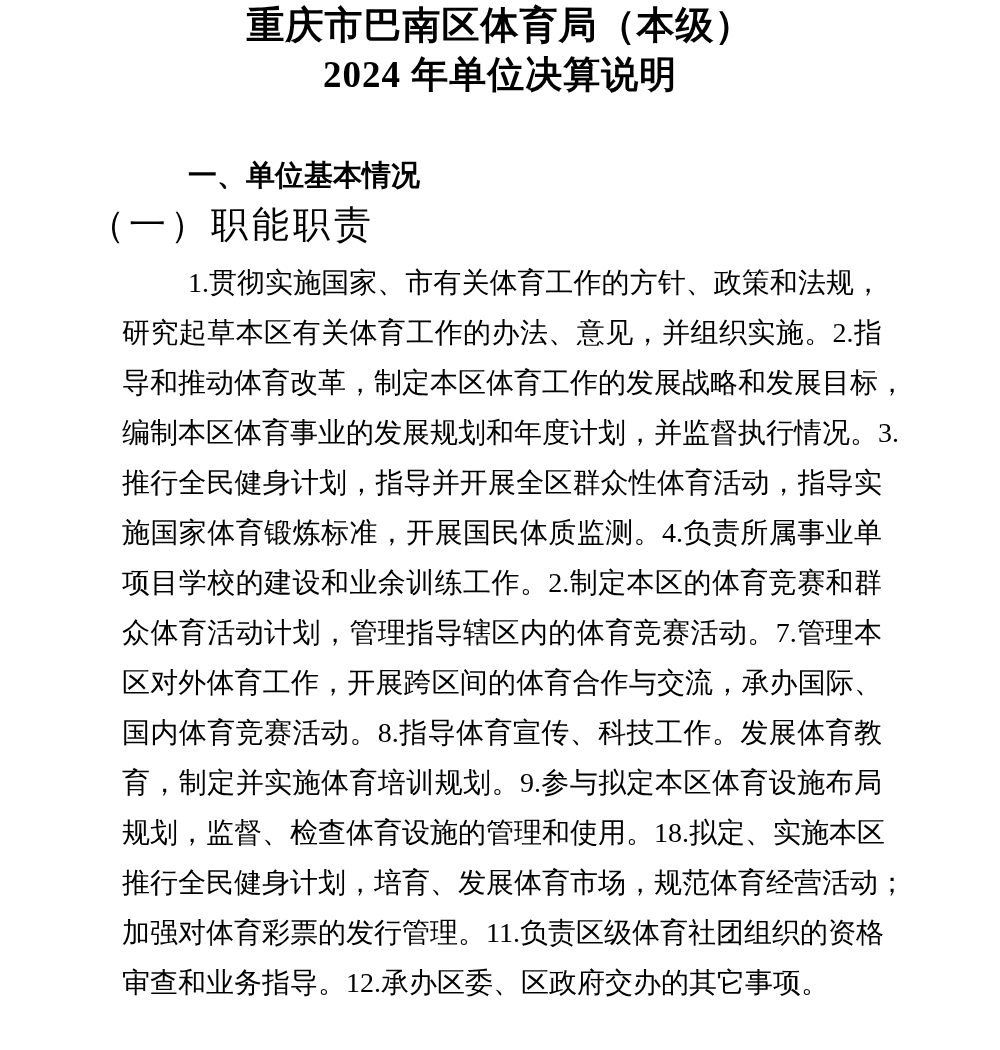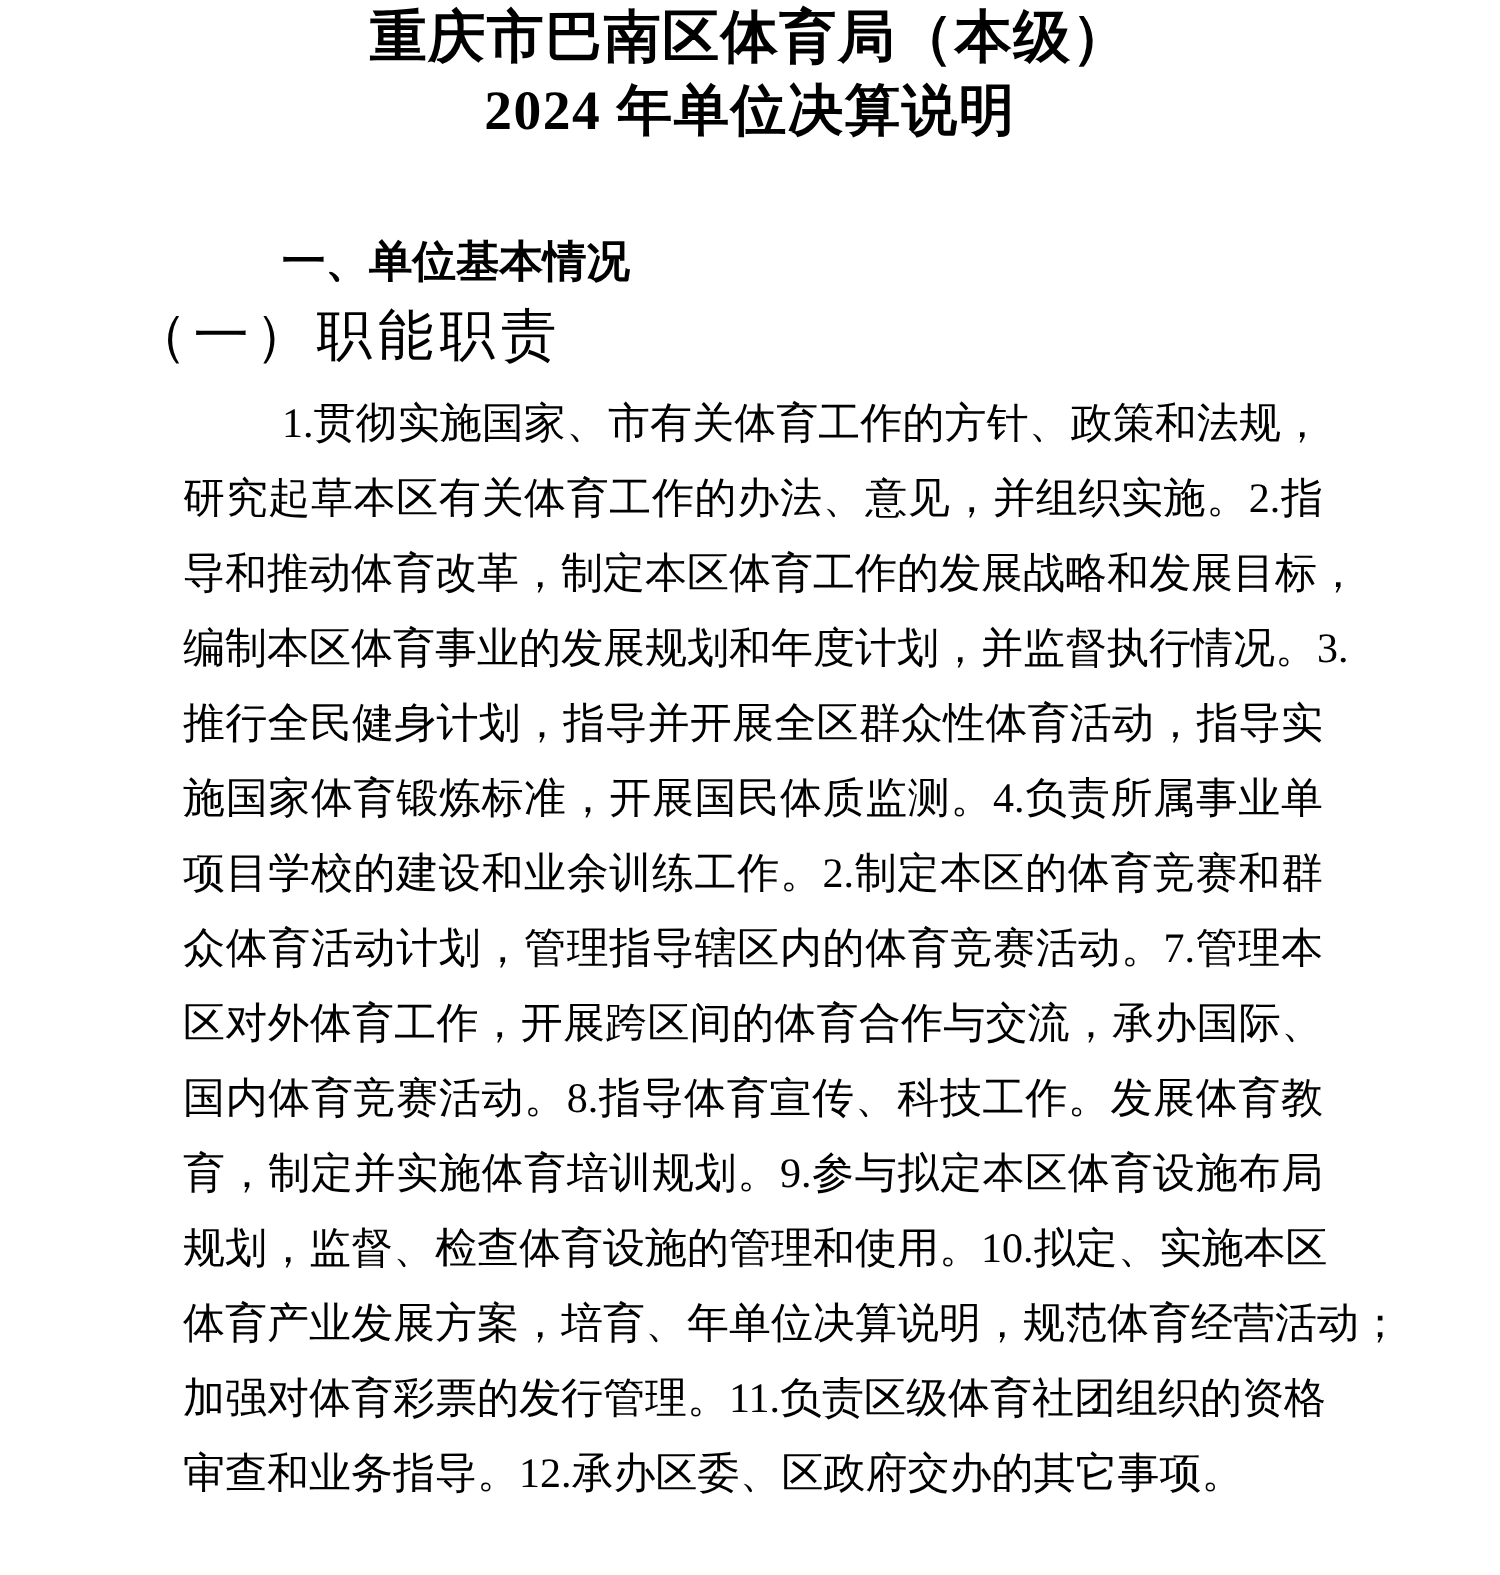--- a/index.html
+++ b/index.html
@@ -90,19 +90,19 @@
       <div class="para-line">研究起草本区有关体育工作的办法、意见，并组织实施。2.指</div>
       <div class="para-line">导和推动体育改革，制定本区体育工作的发展战略和发展目标，</div>
       <div class="para-line">编制本区体育事业的发展规划和年度计划，并监督执行情况。3.</div>
       <div class="para-line">推行全民健身计划，指导并开展全区群众性体育活动，指导实</div>
       <div class="para-line">施国家体育锻炼标准，开展国民体质监测。4.负责所属事业单</div>
       <div class="para-line">项目学校的建设和业余训练工作。2.制定本区的体育竞赛和群</div>
       <div class="para-line">众体育活动计划，管理指导辖区内的体育竞赛活动。7.管理本</div>
       <div class="para-line">区对外体育工作，开展跨区间的体育合作与交流，承办国际、</div>
       <div class="para-line">国内体育竞赛活动。8.指导体育宣传、科技工作。发展体育教</div>
       <div class="para-line">育，制定并实施体育培训规划。9.参与拟定本区体育设施布局</div>
-      <div class="para-line">规划，监督、检查体育设施的管理和使用。10.拟定、实施本区</div>
-      <div class="para-line">体育产业发展方案，培育、年单位决算说明，规范体育经营活动；</div>
+      <div class="para-line">规划，监督、检查体育设施的管理和使用。18.拟定、实施本区</div>
+      <div class="para-line">推行全民健身计划，培育、发展体育市场，规范体育经营活动；</div>
       <div class="para-line">加强对体育彩票的发行管理。11.负责区级体育社团组织的资格</div>
       <div class="para-line last-line">审查和业务指导。12.承办区委、区政府交办的其它事项。</div>
     </div>
 
 </div>
 
 </body></html>

